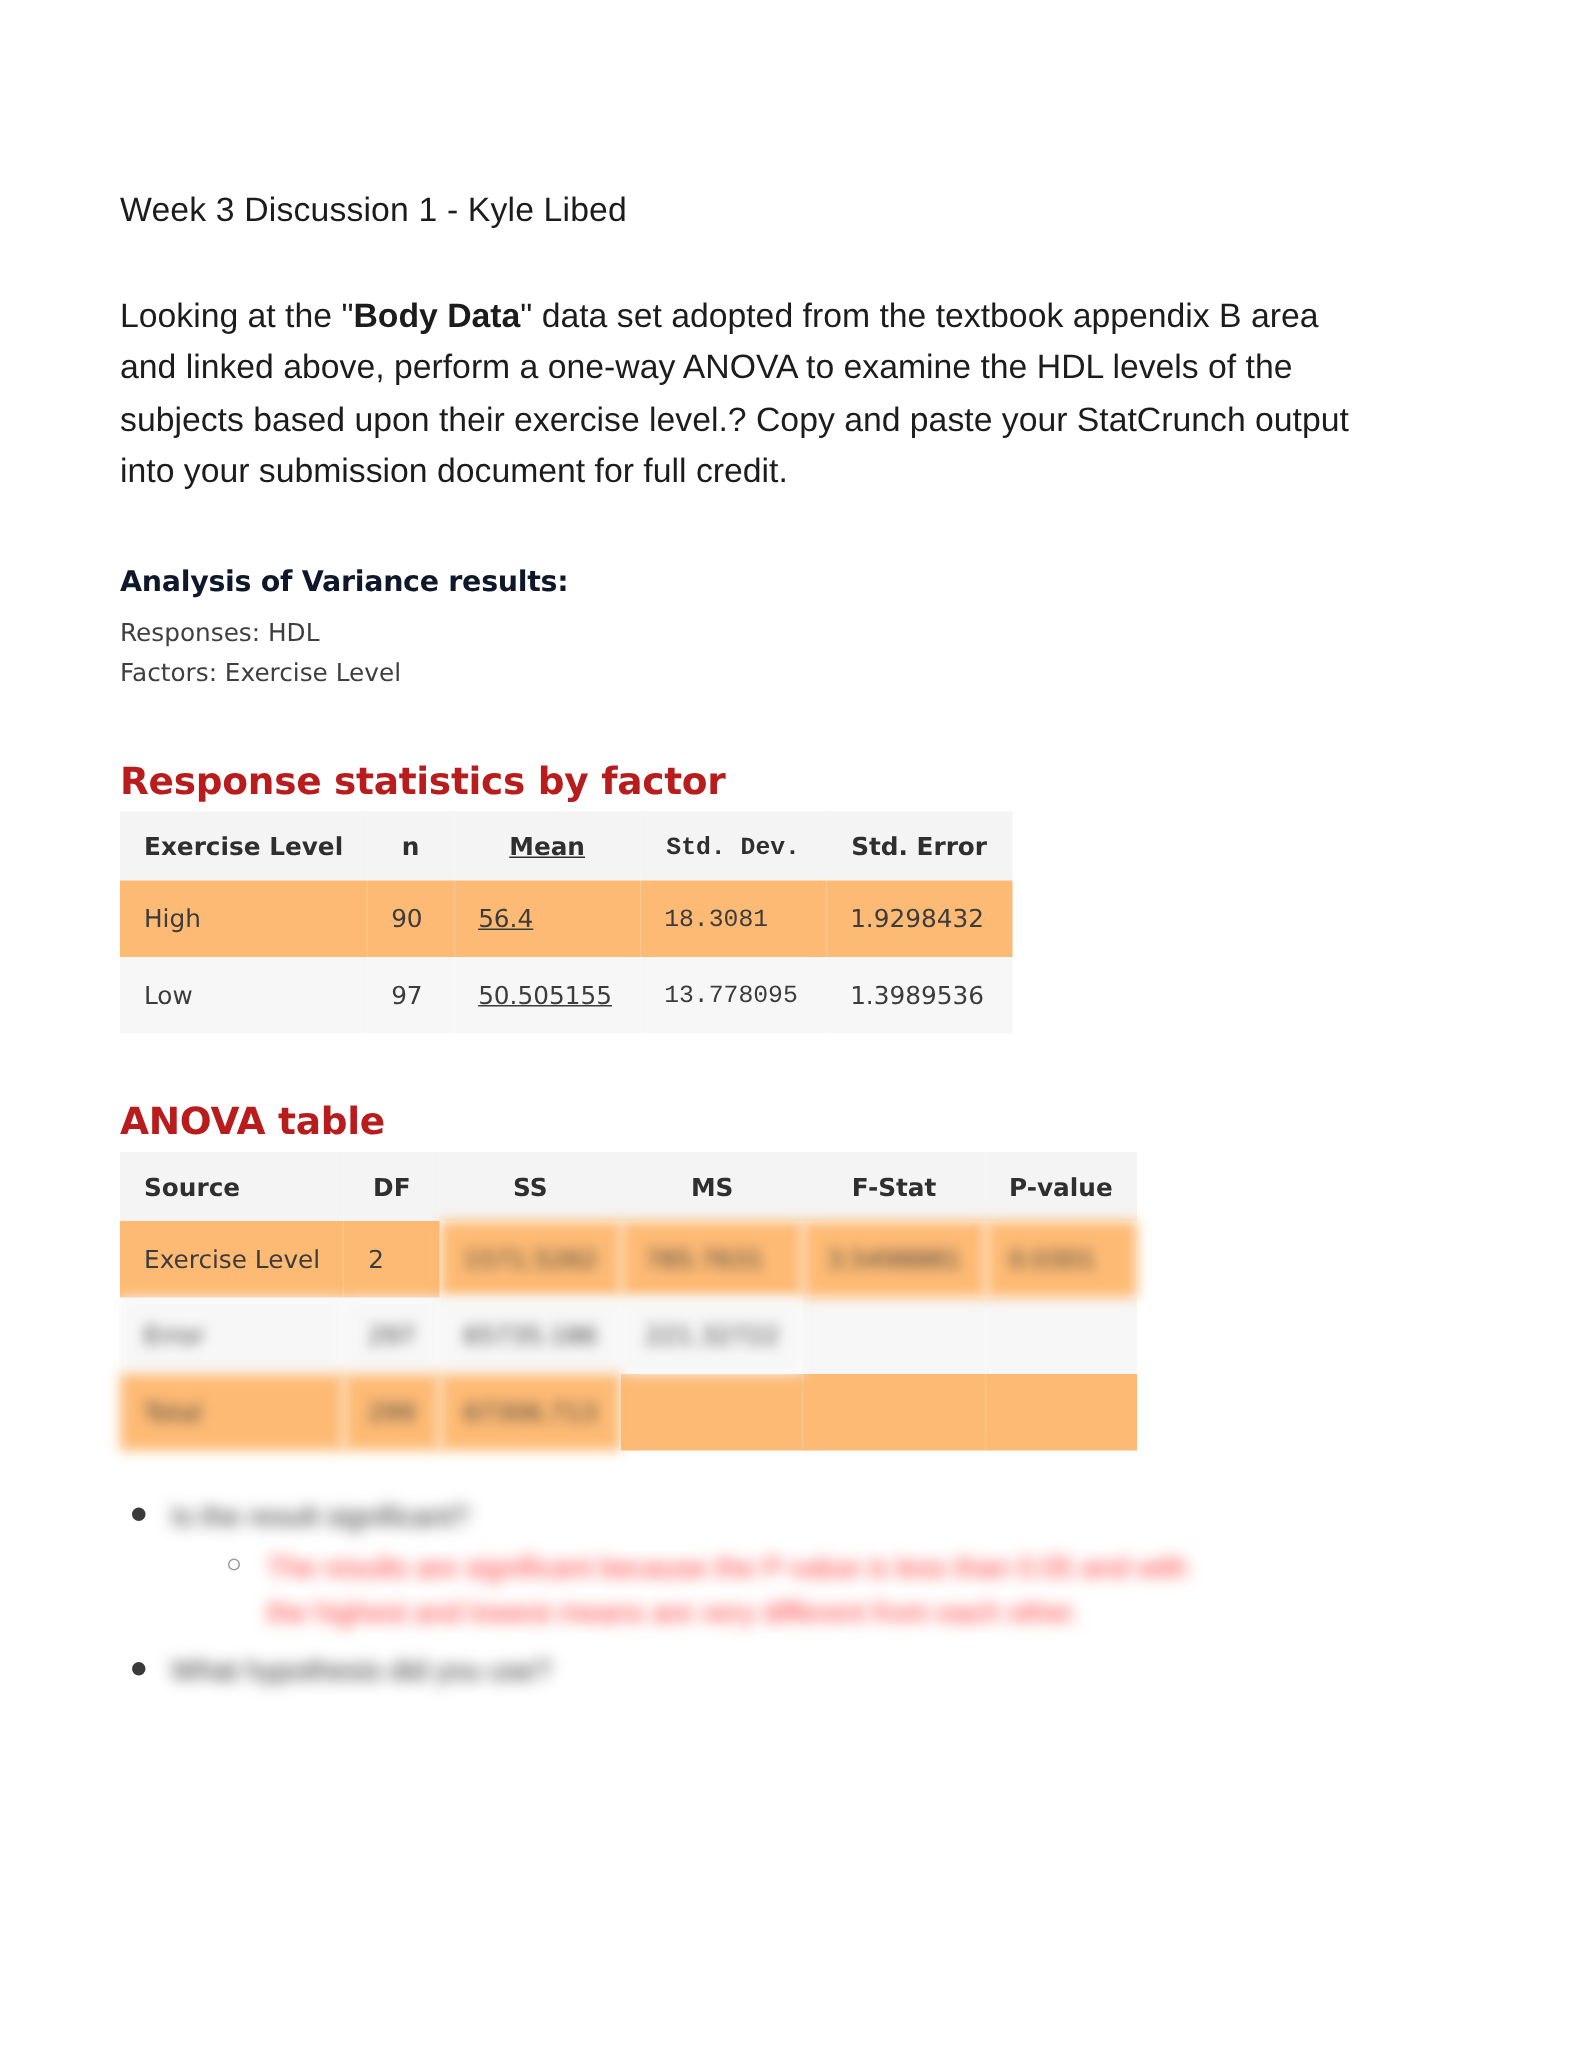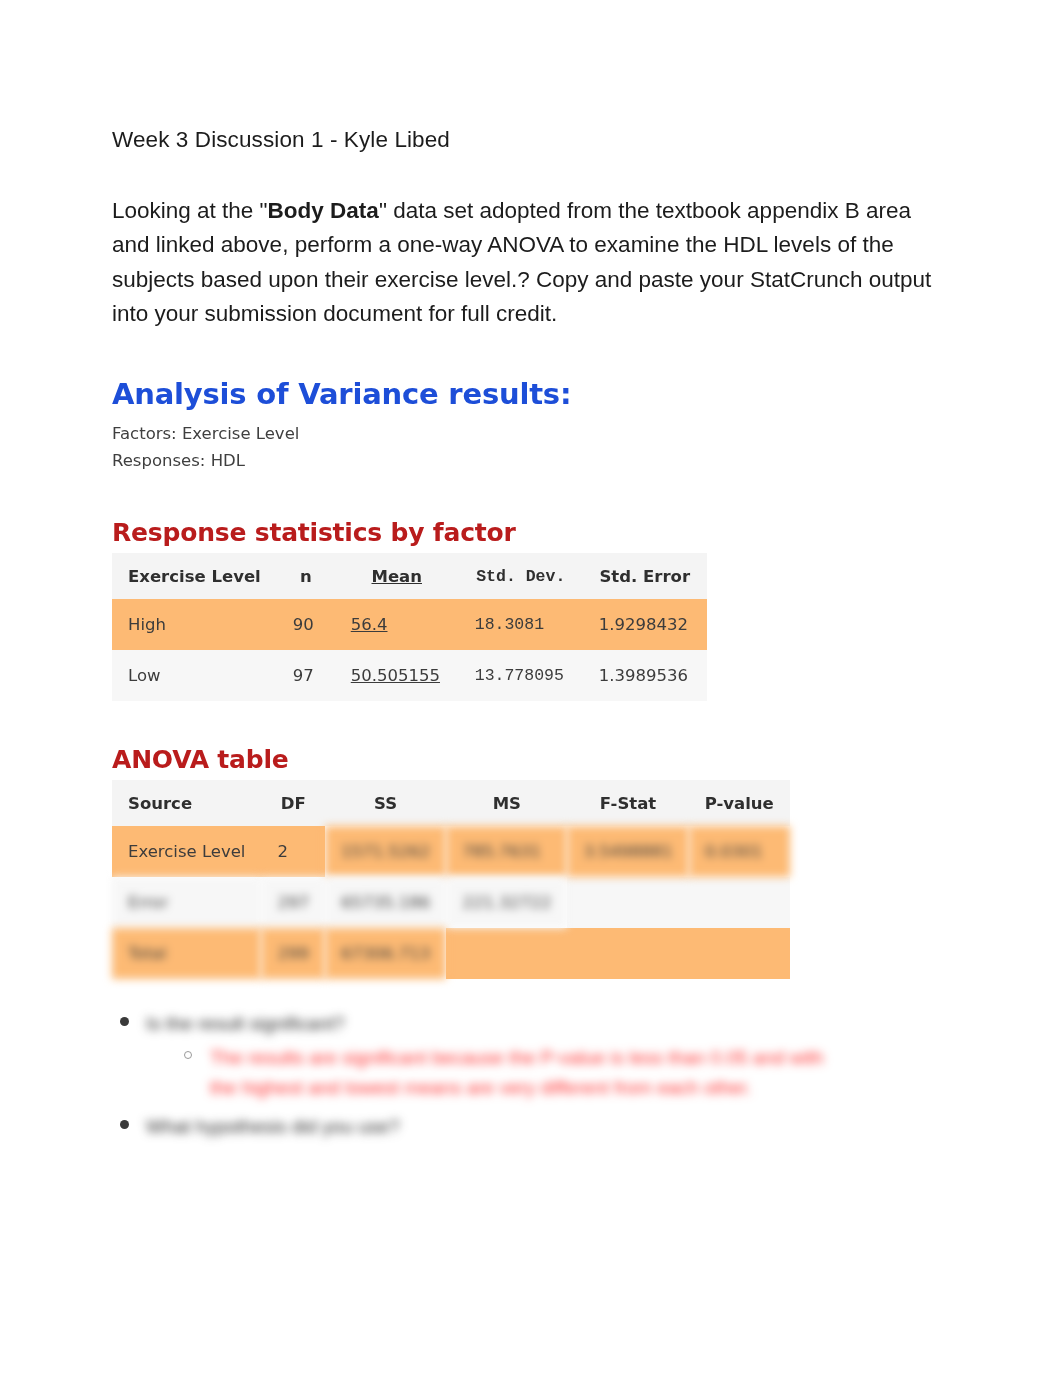--- a/index.html
+++ b/index.html
@@ -15,21 +15,21 @@
     font-family: "Liberation Sans", sans-serif;
     color: #1a1a1a;
     overflow: hidden;
   }
 
   .page {
     position: absolute;
     left: 0; top: 0;
     width: 1062px;
     height: 1377px;
-    padding: 125px 126px 0 112px;
+    padding: 125px 126px 0 80px;
   }
 
   
   .doc-title {
     font-family: "Liberation Sans", sans-serif;
     font-size: 22.5px;
     font-weight: 400;
     color: #1c1c1c;
     letter-spacing: 0.1px;
     margin: 0 0 40px 0;
@@ -43,23 +43,23 @@
     color: #1c1c1c;
     line-height: 1.52;
     margin: 0 0 46px 0;
     max-width: 820px;
   }
   .intro b { font-weight: 700; }
 
   
   h2.section-title {
     font-family: "DejaVu Sans", sans-serif;
-    font-size: 29px;
+    font-size: 19px;
     font-weight: 700;
-    color: #1d4ed8;
+    color: #0f172a;
     margin: 0 0 10px 0;
     letter-spacing: -0.2px;
   }
   h3.table-title {
     font-family: "DejaVu Sans", sans-serif;
     font-size: 25px;
     font-weight: 700;
     color: #b91c1c;
     margin: 0 0 6px 0;
     letter-spacing: -0.2px;
@@ -177,22 +177,22 @@
 </head>
 <body>
 
 <div class="page">
 
   <div class="doc-title">Week 3 Discussion 1 - Kyle Libed</div>
 
   <p class="intro"><span>Looking at the "</span><b>Body Data</b><span>" data set adopted from the textbook appendix B area and linked above, perform a one-way ANOVA to examine the HDL levels of the subjects based upon their exercise level.? Copy and paste your StatCrunch output into your submission document for full credit.</span></p>
 
   <h2 class="section-title">Analysis of Variance results:</h2>
+  <div class="meta-line">Responses: HDL</div>
   <div class="meta-line">Factors: Exercise Level</div>
-  <div class="meta-line">Responses: HDL</div>
 
   <div class="spacer-lg"></div>
 
   <h3 class="table-title">Response statistics by factor</h3>
 
   <table class="sc-table" id="response-stats-table">
     <thead>
       <tr>
         <th class="c0 first">Exercise Level</th>
         <th class="c1">n</th>

